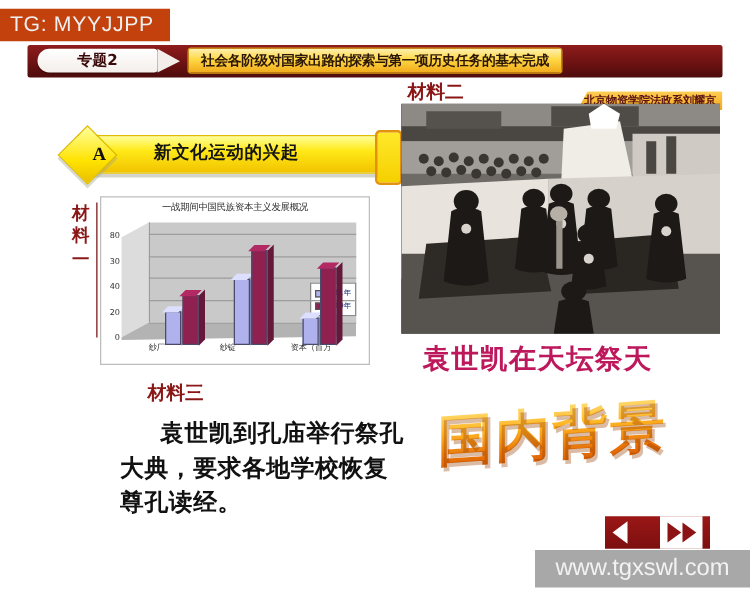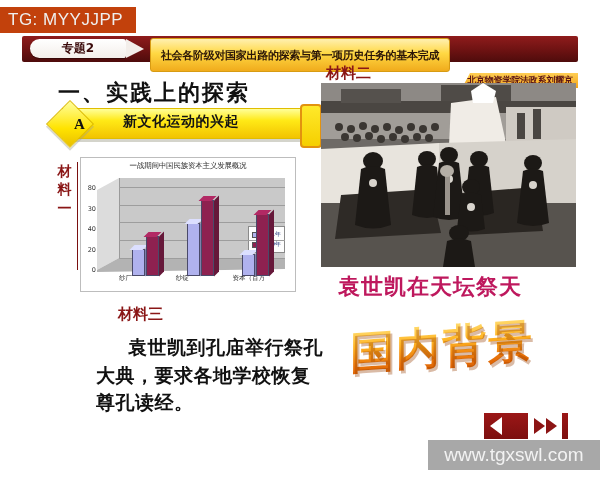--- a/index.html
+++ b/index.html
@@ -50,21 +50,21 @@
   }
   .hdr-badge .tail {
     position: absolute; right: -18px; top: 0;
     width: 0; height: 0;
     border-top: 10px solid transparent;
     border-bottom: 9px solid transparent;
     border-left: 18px solid #f3eeea;
   }
   .hdr-yellow {
     position: absolute; left: 128px; top: 2px;
-    width: 300px; height: 34px;
+    width: 300px; height: 21px;
     background: linear-gradient(180deg,#fff0b0 0%, #ffd843 45%, #f0ab1c 100%);
     border-radius: 3px;
     display: flex; align-items: center; justify-content: center;
     border: 1px solid #d79b13;
   }
   .hdr-yellow span {
     font-size: 11px; font-weight: bold; color: #2b1608;
     letter-spacing: -.3px; white-space: nowrap;
     font-family: "DejaVu Sans", sans-serif;
   }
@@ -323,21 +323,20 @@
       <div class="tail"></div>
     </div>
     <div class="hdr-yellow">
       <span>社会各阶级对国家出路的探索与第一项历史任务的基本完成</span>
     </div>
     <div class="hdr-author">
       <span>北京物资学院法政系刘耀京</span>
     </div>
   </div>
 
-  <div class="sec-title">一、实践上的探索</div>
 
   <div class="a-banner">
     <div class="a-diamond"></div>
     <div class="a-letter">A</div>
     <div class="a-text">新文化运动的兴起</div>
   </div>
 
   <div class="mat1-wrap">
     <span>材</span>
     <span>料</span>

